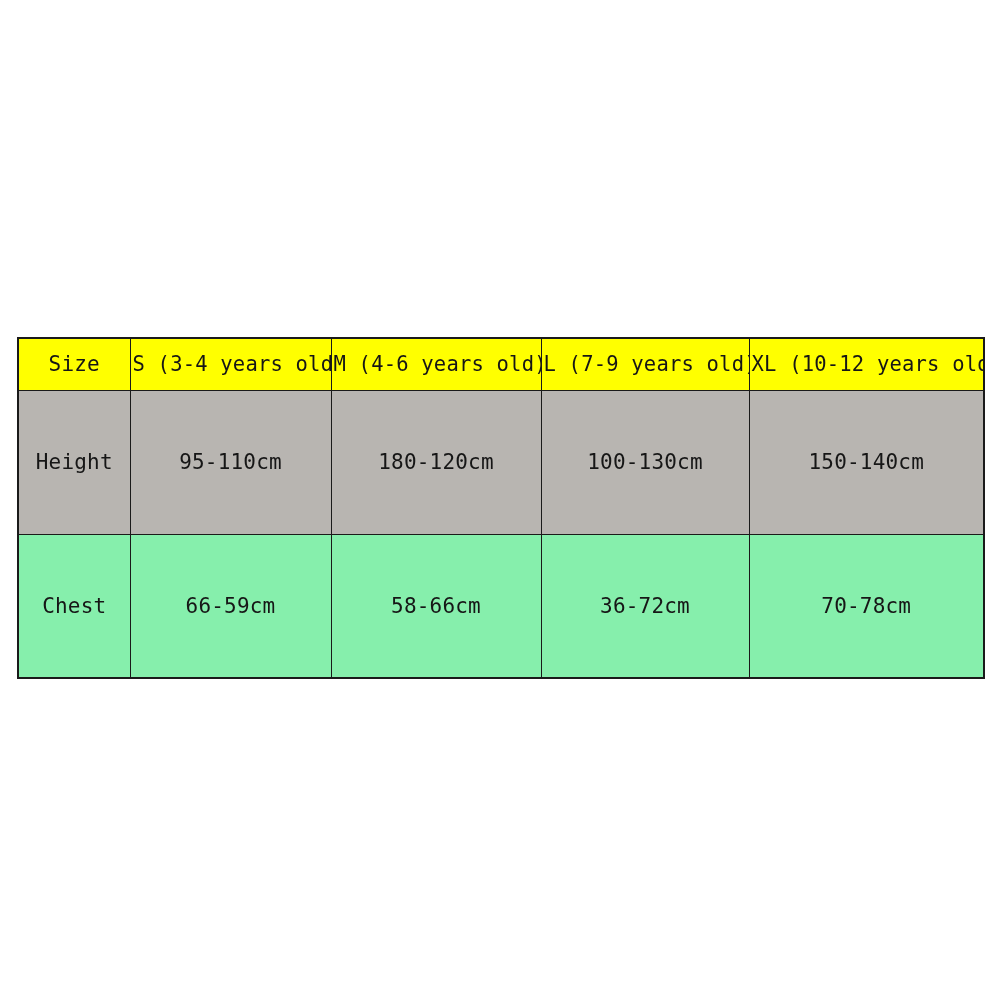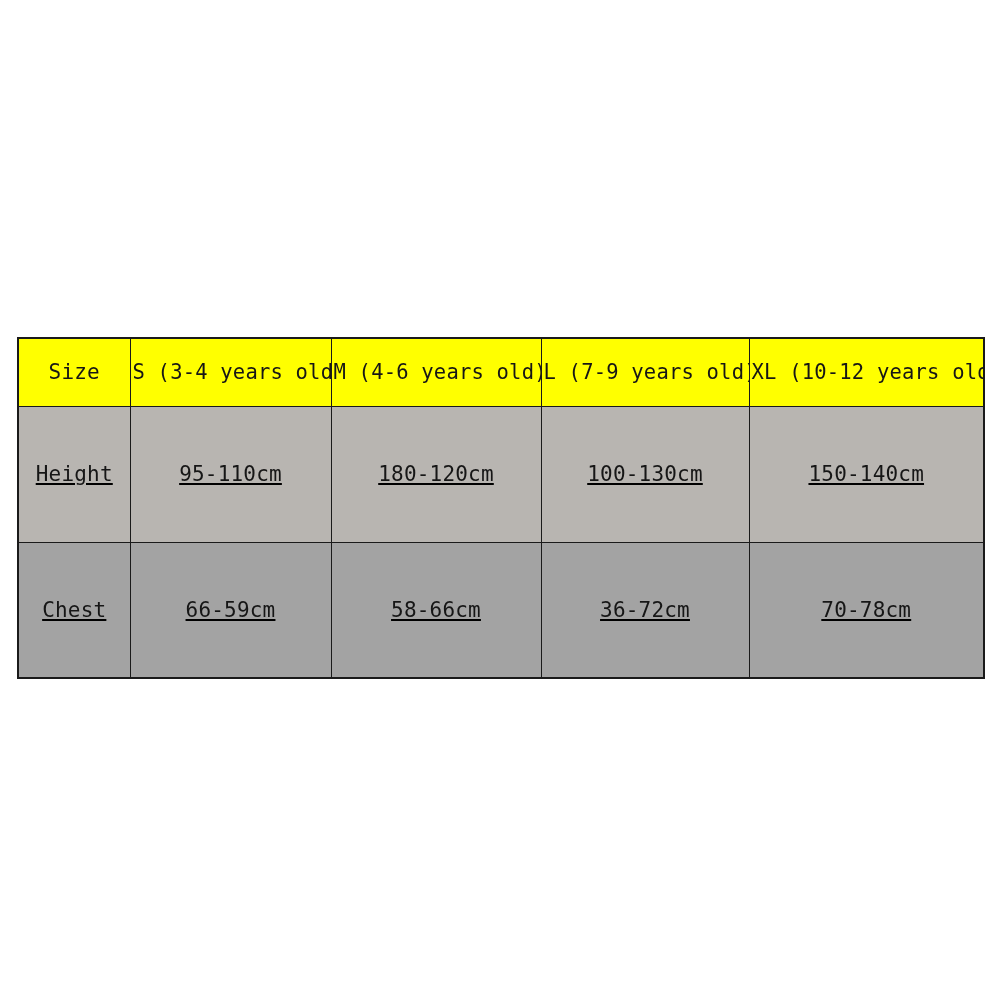--- a/index.html
+++ b/index.html
@@ -36,37 +36,37 @@
   #size-chart-table td {
     border: 1px solid #1a1a1a;
     text-align: center;
     vertical-align: middle;
     color: #161616;
     padding: 0 2px;
     white-space: nowrap;
     overflow: hidden;
   }
 
-  tr.header-row { height: 68px; }
+  tr.header-row { height: 52px; }
   tr.header-row th {
     background: #ffff00;
     font-size: 20.5px;
     font-weight: normal;
     letter-spacing: 0.2px;
   }
   tr.header-row th.label-cell { font-size: 21px; }
 
-  tr.data-row { height: 88px; text-decoration: underline; }
+  tr.data-row { height: 88px; }
   tr.data-row td {
     font-size: 21px;
     font-weight: normal;
     letter-spacing: 0.2px;
   }
   tr.row-shaded td { background: #b8b5b1; }
-  tr.row-plain  td { background: #a3a3a3; }
+  tr.row-plain  td { background: #86efac; }
 </style>
 </head>
 <body>
 
 <table id="size-chart-table">
   <colgroup>
     <col class="c-label">
       <col class="c-s">
       <col class="c-m">
       <col class="c-l">

